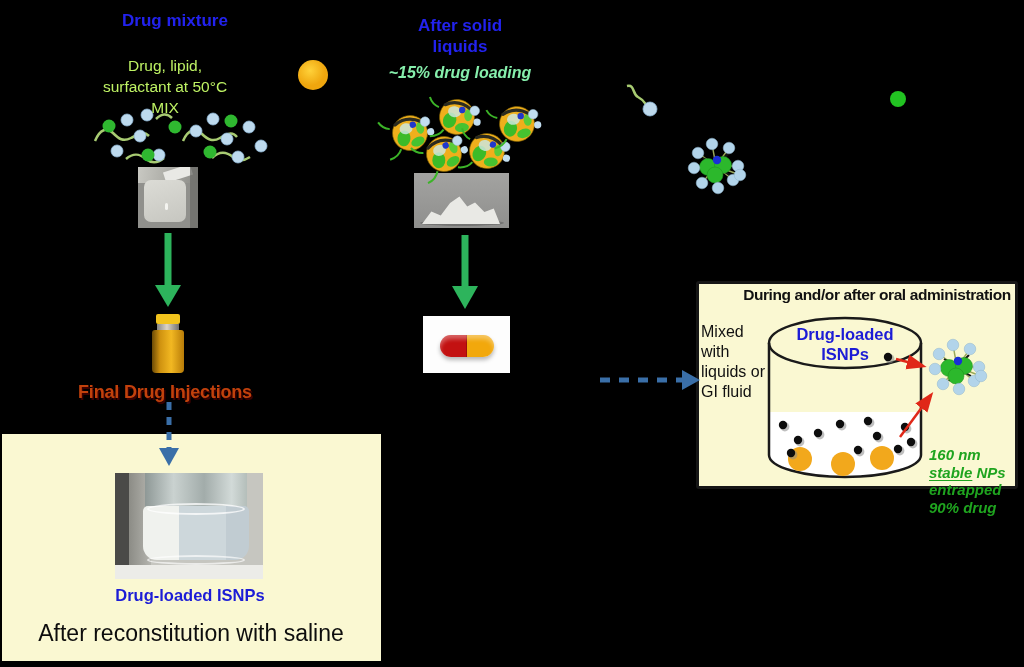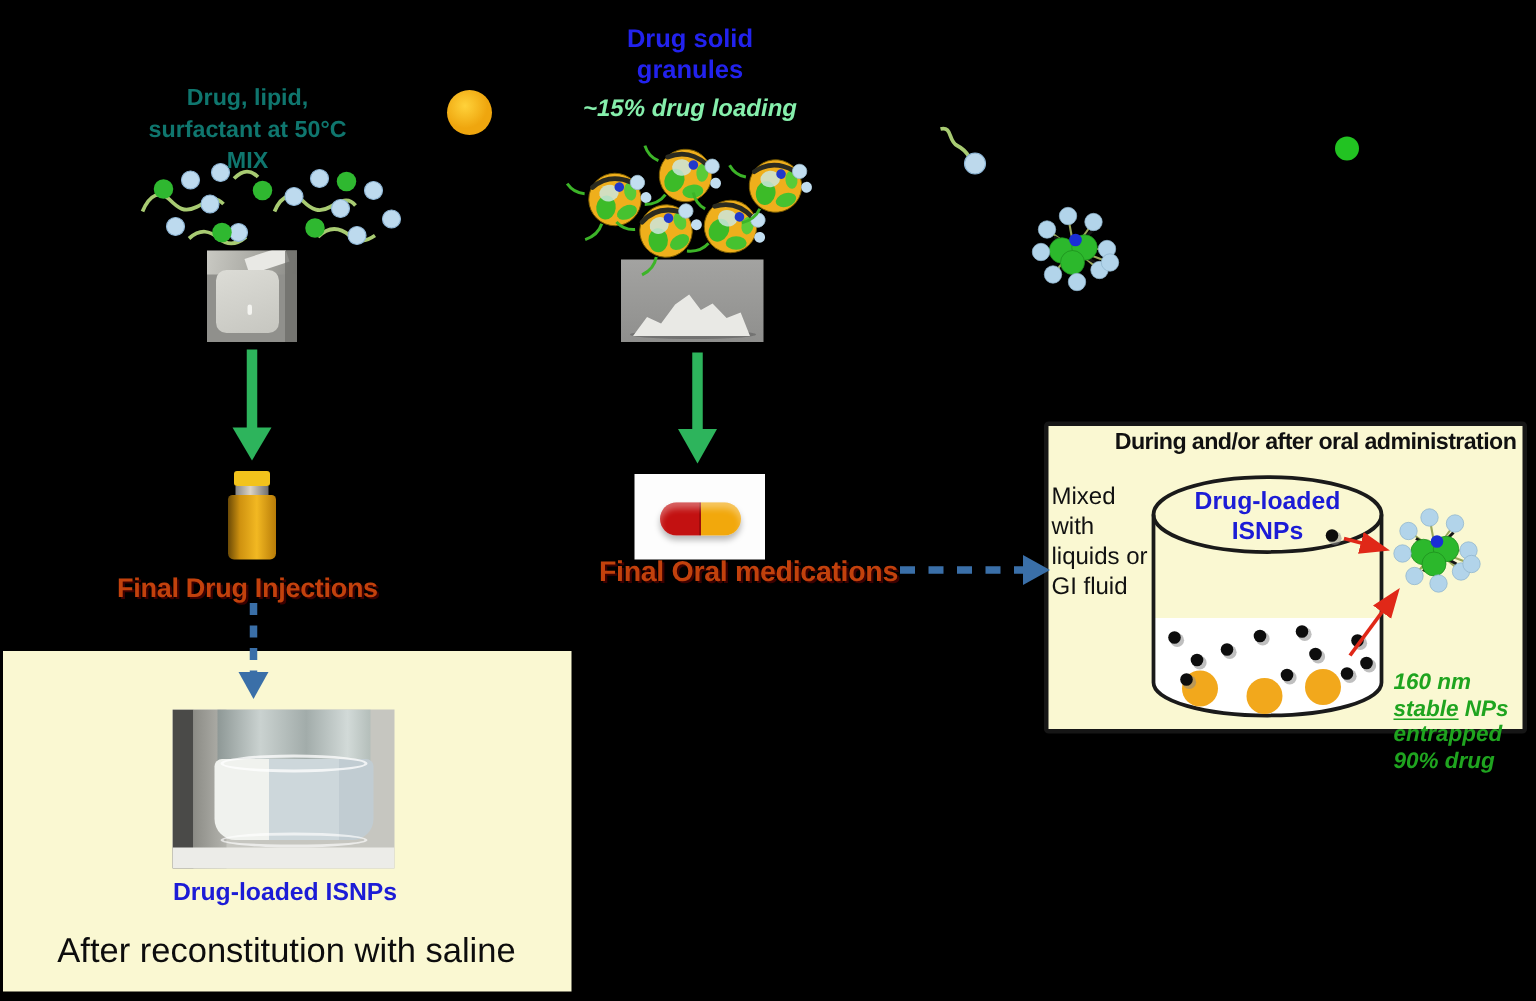--- a/index.html
+++ b/index.html
@@ -4,21 +4,21 @@
 <style>
   html,body{margin:0;padding:0;background:#000;}
   #canvas{position:relative;width:1024px;height:667px;background:#000;overflow:hidden;
           font-family:"Liberation Sans", sans-serif;}
   .abs{position:absolute;}
   .txt{position:absolute;white-space:pre-line;}
   .center{text-align:center;}
 
   
   .blue-head{color:#2222ee;font-weight:bold;font-size:17px;line-height:21px;}
-  .steel-sub{color:#0f766e;font-size:15.5px;line-height:21px;font-weight:bold;}
+  .steel-sub{color:#bef264;font-size:15.5px;line-height:21px;}
   .green-note{color:#86efac;font-weight:bold;font-style:italic;font-size:16px;}
   .red-label{color:#c2410c;font-weight:bold;font-size:18px;letter-spacing:-0.2px;
              text-shadow:1.5px 1.5px 0 rgba(90,0,0,0.65);}
   .np-blue{color:#1c1cd6;font-weight:bold;font-size:16.5px;line-height:20px;}
 
   
   .panel{position:absolute;background:#faf8d2;}
   #reconstitution-panel{left:2px;top:434px;width:379px;height:227px;}
   #oral-admin-panel{left:696px;top:281px;width:322px;height:208px;
                     border:3px solid #161616;border-radius:3px;box-sizing:border-box;}
@@ -281,30 +281,30 @@
     </g>
 
     <g stroke="#e02818" stroke-width="2.5">
       <line x1="896" y1="359" x2="923" y2="366" marker-end="url(#redhead)"></line>
       <line x1="900" y1="437" x2="931" y2="395" marker-end="url(#redhead)"></line>
     </g>
 
     <use href="#npcluster" transform="translate(957,367)"></use>
   </svg>
 
+  <div class="txt blue-head center" style="left:95px;top:10px;width:160px;">Drug mixture</div>
 
   <div class="txt steel-sub center" style="left:80px;top:55px;width:170px;"><span>Drug, lipid,</span><br><span>surfactant at 50°C</span><br><span>MIX</span></div>
 
-  <div class="txt blue-head center" style="left:385px;top:15px;width:150px;"><span>Drug solid</span><br><span>granules</span></div>
+  <div class="txt blue-head center" style="left:385px;top:15px;width:150px;"><span>After solid</span><br><span>liquids</span></div>
 
   <div class="txt green-note center" style="left:380px;top:64px;width:160px;">~15% drug loading</div>
 
   <div class="txt red-label center" style="left:65px;top:382px;width:200px;">Final Drug Injections</div>
 
-  <div class="txt red-label center" style="left:385px;top:371px;width:228px;font-size:19px;">Final Oral medications</div>
 
   <div class="txt np-blue center" style="left:90px;top:585px;width:200px;">Drug-loaded ISNPs</div>
   <div class="txt caption-big center" style="left:10px;top:620px;width:362px;">After reconstitution with saline</div>
 
   <div class="txt panel-title center" style="left:699px;top:286px;width:356px;">During and/or after oral administration</div>
 
   <div class="txt np-blue center" style="left:775px;top:324px;width:140px;"><span>Drug-loaded</span><br><span>ISNPs</span></div>
 
   <div class="txt black-note" style="left:701px;top:322px;width:72px;"><span>Mixed</span><br><span>with</span><br><span>liquids or</span><br><span>GI fluid</span></div>
 

